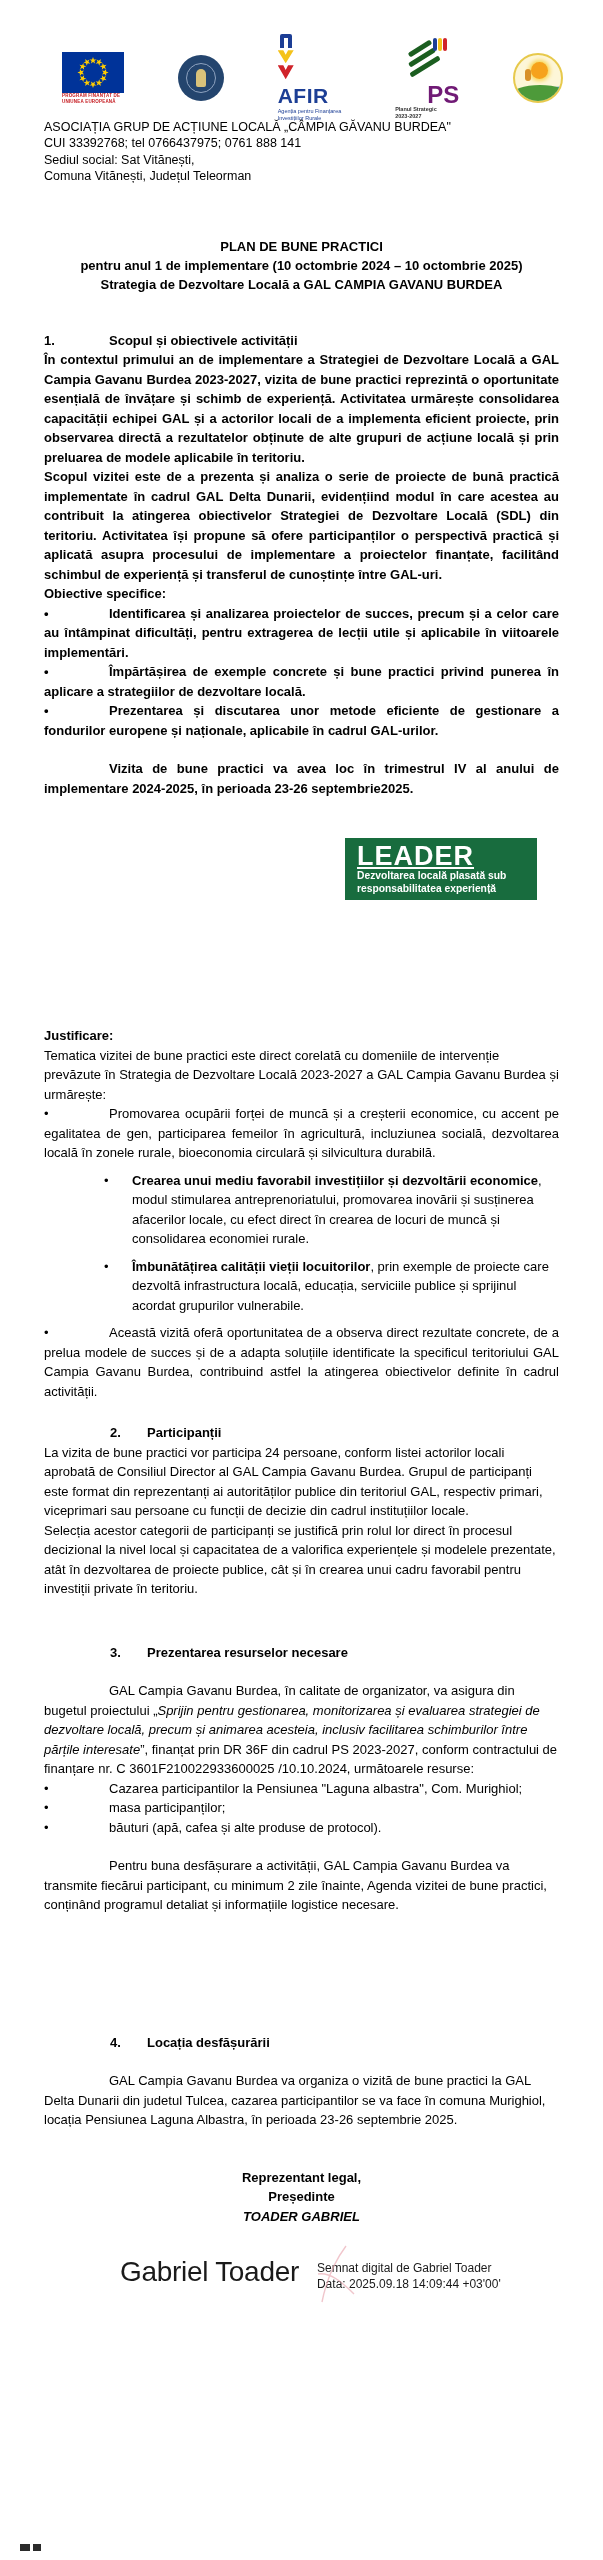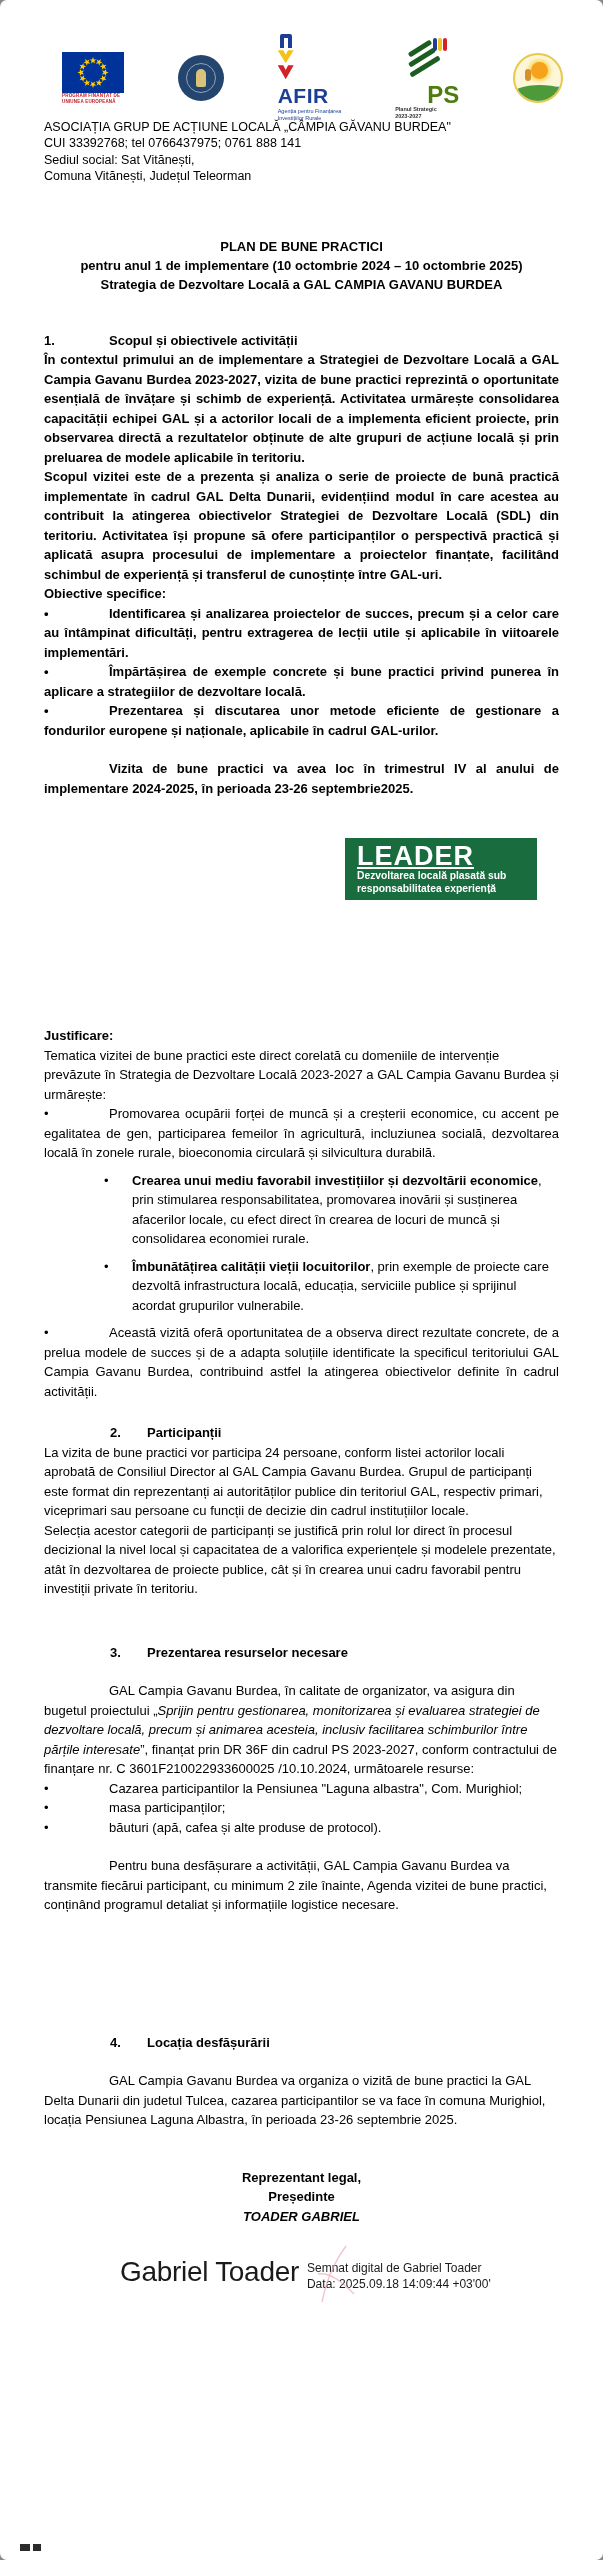--- a/index.html
+++ b/index.html
@@ -5,21 +5,20 @@
   * { margin:0; padding:0; box-sizing:border-box; }
   html,body { background:#888; }
   .page {
     position:relative;
     width:603px; height:2560px;
     margin:0 auto;
     background:#ffffff;
     font-family:"Liberation Sans", sans-serif;
     color:#000;
     overflow:hidden;
-    border-radius:7px;
   }
   
   .logos-row{
     display:flex; align-items:center; justify-content:space-between;
     margin:50px 40px 0 62px; height:56px;
   }
   .logo{ display:flex; flex-direction:column; align-items:center; }
   .eu-flag{ width:62px; height:41px; background:#039; position:relative; }
   .eu-cap{ font-size:4.5px; line-height:1.2; color:#c4161c; font-weight:bold; text-align:left; width:62px; letter-spacing:.2px;}
   .gov-circle{ width:46px; height:46px; border-radius:50%; background:#24456e; position:relative; }
@@ -37,21 +36,21 @@
   .ps{ display:flex; align-items:center; gap:6px; }
   .ps-icon{ width:44px; height:42px; position:relative; }
   .ps-icon i{ position:absolute; display:block; background:#1b5e20; border-radius:2px;}
   .ps-icon .s1{ width:26px; height:5px; transform:rotate(-32deg); left:2px; top:10px;}
   .ps-icon .s2{ width:30px; height:5px; transform:rotate(-32deg); left:2px; top:19px;}
   .ps-icon .s3{ width:34px; height:5px; transform:rotate(-32deg); left:3px; top:28px;}
   .ps-icon .f1{ width:4px; height:13px; left:28px; top:2px; background:#1c3e95;}
   .ps-icon .f2{ width:4px; height:13px; left:33px; top:2px; background:#f4c21a;}
   .ps-icon .f3{ width:4px; height:13px; left:38px; top:2px; background:#d0232a;}
   .ps-text{ text-align:left;}
-  .ps-name{ font-size:24px; font-weight:bold; color:#4d7c0f; line-height:.9;margin-left:32px; }
+  .ps-name{ font-size:24px; font-weight:bold; color:#701a75; line-height:.9;margin-left:32px; }
   .ps-cap{ font-size:5.5px; color:#333; line-height:1.25; margin-top:1px; font-weight:bold;}
   .gal-circle{ width:50px; height:50px; border-radius:50%; background:#fdf6d8; border:2px solid #e7c94c; position:relative; overflow:hidden;}
   .gal-sun{ position:absolute; left:16px; top:7px; width:17px; height:17px; border-radius:50%; background:#f6a21c; box-shadow:0 0 4px 2px #f8d34a;}
   .gal-hill{ position:absolute; left:-4px; bottom:-4px; width:58px; height:20px; border-radius:50% 50% 0 0; background:#4d9a3a;}
   .gal-river{ position:absolute; left:0; bottom:8px; width:50px; height:5px; background:#3f8fd2; border-radius:3px; transform:rotate(-4deg);}
   .gal-tree{ position:absolute; left:10px; top:14px; width:6px; height:12px; background:#d8902a; border-radius:3px;}
   
   .address{ margin:13px 44px 0; font-size:12.5px; line-height:1.3; }
   
   .title-block{ margin:54px 44px 0; text-align:center; font-weight:bold; font-size:13px; line-height:1.45; }
@@ -72,21 +71,21 @@
   .sub-bullet::before{ content:"•"; position:absolute; left:60px; top:0; }
   .mt-line{ margin-top:19px; }
   .italic{ font-style:italic; }
   
   .leader{ margin:40px 0 0 301px; width:192px; height:62px; background:#186c3e; color:#fff; padding:4px 10px 0 12px; }
   .leader-title{ font-size:27px; font-weight:bold; line-height:1.05; letter-spacing:1px;text-decoration:underline; }
   .leader-sub{ font-size:10.3px; font-weight:bold; line-height:1.25; }
   
   .rep-block{ margin-top:38px; text-align:center; font-weight:bold; }
   .rep-name{ margin-top:0; text-align:center; font-weight:bold; font-style:italic; }
-  .sig-row{ position:relative; margin:32px 0 0 76px; display:flex; align-items:flex-start; gap:8px; }
+  .sig-row{ position:relative; margin:32px 0 0 76px; display:flex; align-items:flex-start; gap:18px; }
   .sig-name{ font-size:28px; color:#1a1a1a; letter-spacing:-.3px; line-height:1; }
   .sig-meta{ font-size:12px; line-height:1.3; color:#1a1a1a; padding-top:3px;}
   .sig-flourish{ position:absolute; left:196px; top:-14px; pointer-events:none; }
   
   .artifact{ position:absolute; left:20px; bottom:8px; width:26px; height:8px; }
   .artifact i{ display:block; float:left; background:#2b2b2b; }
   .artifact .a1{ width:10px; height:7px; margin-right:3px; }
   .artifact .a2{ width:8px; height:7px; }
 </style>
 </head>
@@ -206,21 +205,21 @@
         <div>Dezvoltarea locală plasată sub</div>
         <div>responsabilitatea experiență</div>
       </div>
     </div>
 
     <div class="bold" style="margin-top:126px;">Justificare:</div>
     <p>Tematica vizitei de bune practici este direct corelată cu domeniile de intervenție prevăzute în Strategia de Dezvoltare Locală 2023-2027 a GAL Campia Gavanu Burdea și urmărește:</p>
     <p class="justify bullet-flat"><span class="lead"></span><span class="t">Promovarea ocupării forței de muncă și a creșterii economice, cu accent pe egalitatea de gen, participarea femeilor în agricultură, incluziunea socială, dezvoltarea locală în zonele rurale, bioeconomia circulară și silvicultura durabilă.</span></p>
 
     <div class="sub-bullet">
-      <span class="bold">Crearea unui mediu favorabil investițiilor și dezvoltării economice</span><span>, prin stimularea responsabilitatea, promovarea inovării și susținerea afacerilor locale, cu efect direct în crearea de locuri de muncă și consolidarea economiei rurale.</span>
+      <span class="bold">Crearea unui mediu favorabil investițiilor și dezvoltării economice</span><span>, modul stimularea antreprenoriatului, promovarea inovării și susținerea afacerilor locale, cu efect direct în crearea de locuri de muncă și consolidarea economiei rurale.</span>
     </div>
     <div class="sub-bullet">
       <span class="bold">Îmbunătățirea calității vieții locuitorilor</span><span>, prin exemple de proiecte care dezvoltă infrastructura locală, educația, serviciile publice și sprijinul acordat grupurilor vulnerabile.</span>
     </div>
     <p class="justify bullet-flat" style="margin-top:8px;"><span class="lead"></span><span class="t">Această vizită oferă oportunitatea de a observa direct rezultate concrete, de a prelua modele de succes și de a adapta soluțiile identificate la specificul teritoriului GAL Campia Gavanu Burdea, contribuind astfel la atingerea obiectivelor definite în cadrul activității.</span></p>
 
     <div class="sec-heading indented" style="margin-top:22px;">
       <span class="num">2.</span>
       <span>Participanții</span>
     </div>

